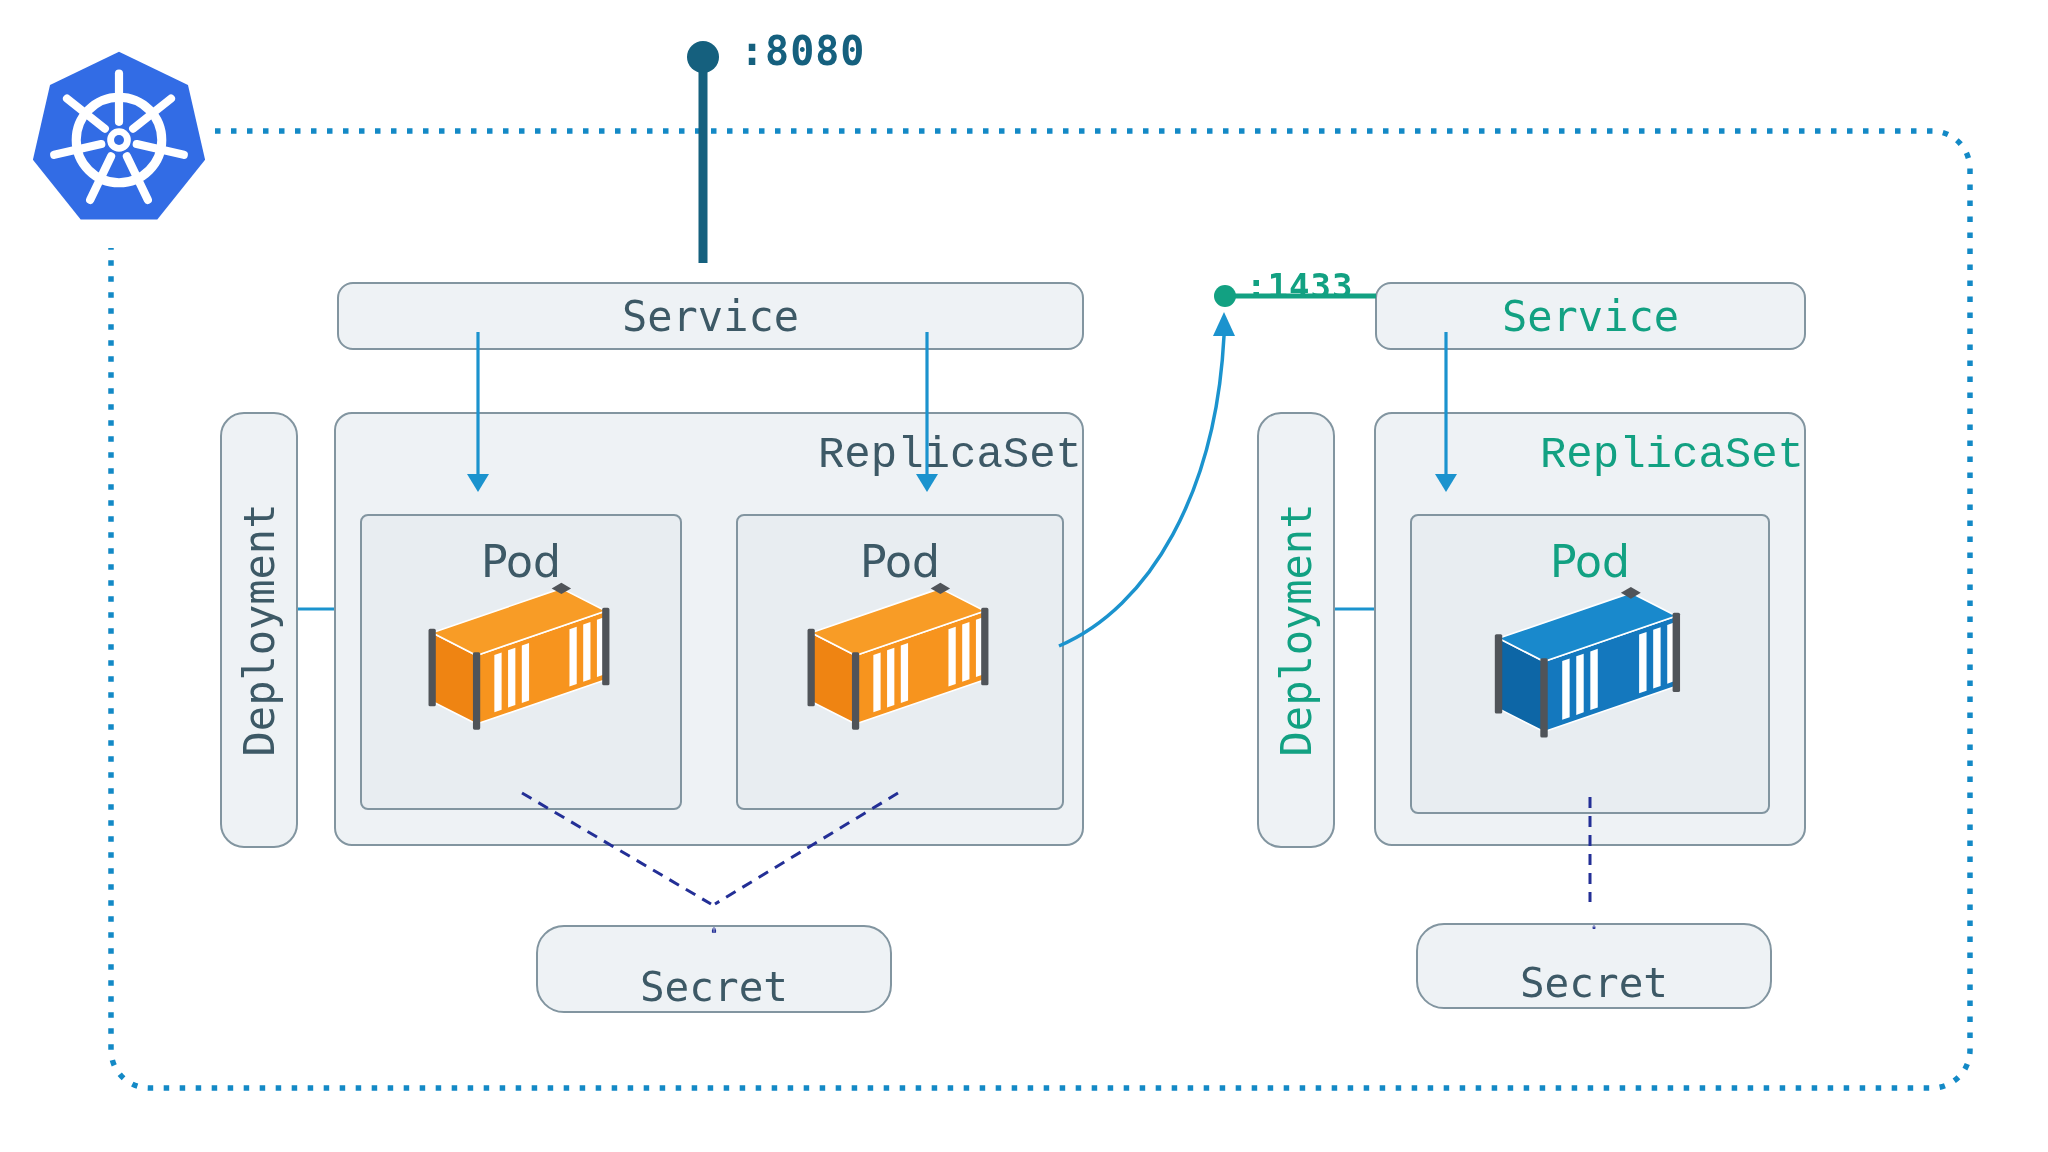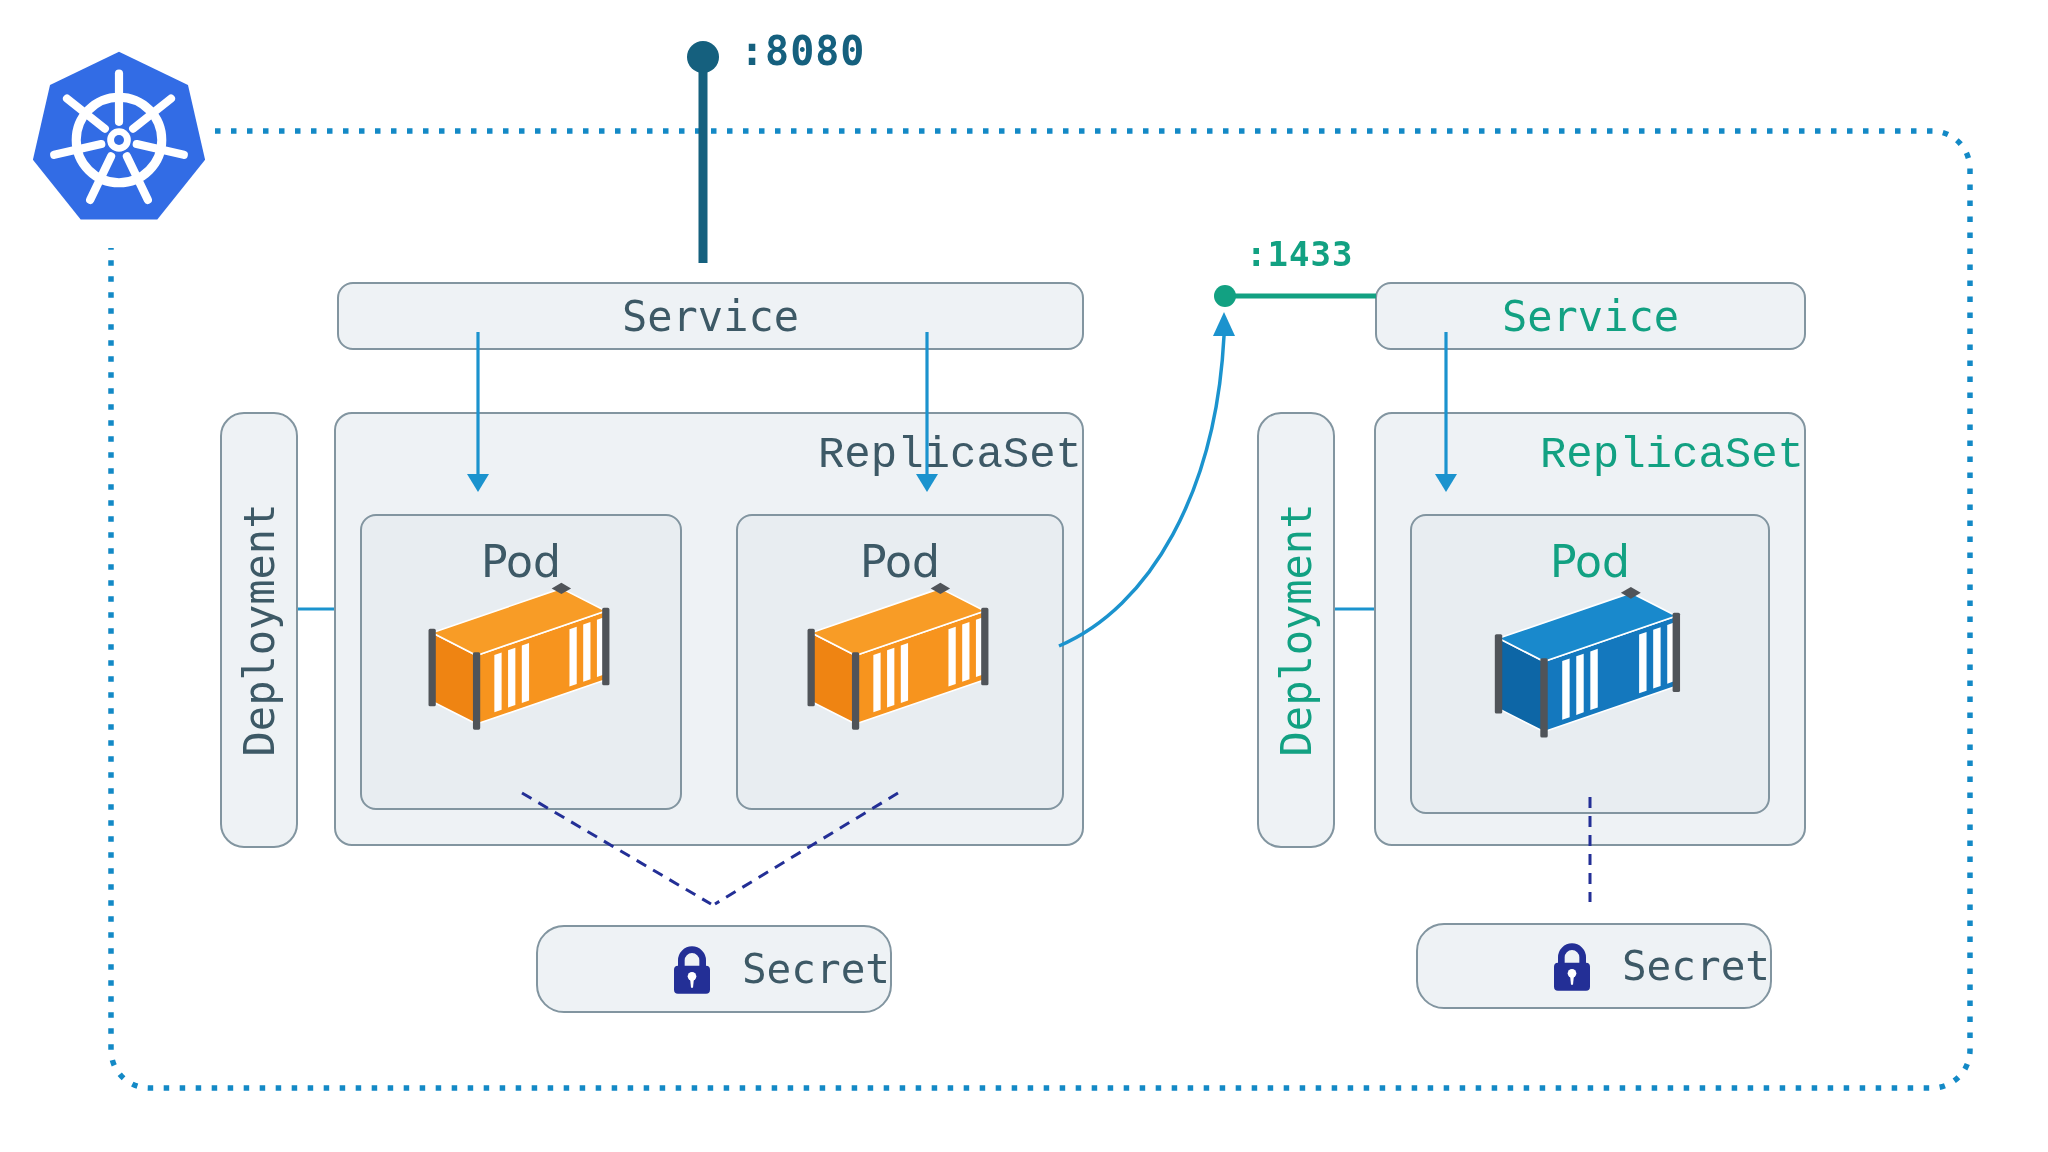--- a/index.html
+++ b/index.html
@@ -4,21 +4,21 @@
 <style>
   html,body{margin:0;padding:0;background:#fff;}
   .stage{
     position:relative;width:2048px;height:1152px;background:#ffffff;overflow:hidden;
     font-family:"DejaVu Sans Mono","Liberation Mono",monospace;
   }
   .box{
     position:absolute;background:var(--box-fill);border:2.5px solid var(--box-border);
     border-radius:18px;box-sizing:border-box;z-index:1;margin-top:20px;
   }
-  .pod{background:var(--pod-fill);border-radius:16px;}
+  .pod{background:var(--pod-fill);border-radius:8px;}
   .service-label{
     display:flex;align-items:center;justify-content:center;height:100%;
     font-size:42px;color:var(--ink);
   }
   .rs-label{
     position:absolute;left:0;right:0;top:16px;text-align:right;
     font-size:44px;color:var(--ink);font-family:Liberation Mono, monospace;
   }
   .pod-label{
     position:absolute;left:0;right:0;top:20px;text-align:center;
@@ -26,21 +26,21 @@
     font-family:"DejaVu Sans","Liberation Sans",sans-serif;
   }
   .vlabel{
     position:absolute;top:50%;left:50%;
     transform:translate(-50%,-50%) rotate(-90deg);
     white-space:nowrap;font-size:42px;color:var(--ink);
   }
   .green{color:var(--green) !important;}
   .secret-inner{
     display:flex;align-items:center;justify-content:flex-end;gap:30px;height:100%;
-    font-size:41px;color:var(--ink);
+    font-size:41px;color:var(--ink);flex-direction:column;
   }
   .port-label{
     position:absolute;z-index:7;color:var(--port-dark);
     font-weight:bold;font-size:40px;letter-spacing:1px;
   }
   .port-label.db{color:var(--green);font-weight:600;font-size:34px;}
   .overlay{position:absolute;left:0;top:0;width:2048px;height:1152px;z-index:5;pointer-events:none;}
   .logo{position:absolute;left:28px;top:46px;width:182px;height:188px;z-index:6;}
   .container-svg{position:absolute;z-index:2;}
   
@@ -205,21 +205,21 @@
     </g>
 
     <g>
       <line class="dashed" x1="522" y1="793" x2="711" y2="904"></line>
       <line class="dashed" x1="898" y1="793" x2="715" y2="904"></line>
       <line class="dashed" x1="1590" y1="797" x2="1590" y2="902"></line>
     </g>
   </svg>
 
   <div class="port-label" style="left:740px;top:28px;">:8080</div>
-  <div class="port-label db" style="left:1246px;top:234px;">:1433</div>
+  <div class="port-label db" style="left:1246px;top:266px;">:1433</div>
 
   <svg class="logo" viewBox="0 0 200 200">
     <polygon fill="var(--k8s-blue)" points="100,3 175.8,39.5 194.6,121.6 142.1,187.4 57.9,187.4 5.4,121.6 24.2,39.5"></polygon>
     <g stroke="#ffffff" stroke-width="9" stroke-linecap="round">
       <circle cx="100" cy="100" r="47" fill="none" stroke-width="10"></circle>
       <line x1="100" y1="80" x2="100" y2="27"></line>
       <line x1="115.6" y1="87.5" x2="157.1" y2="54.5"></line>
       <line x1="119.5" y1="104.5" x2="171.2" y2="116.2"></line>
       <line x1="108.7" y1="118" x2="131.7" y2="165.8"></line>
       <line x1="91.3" y1="118" x2="68.3" y2="165.8"></line>

